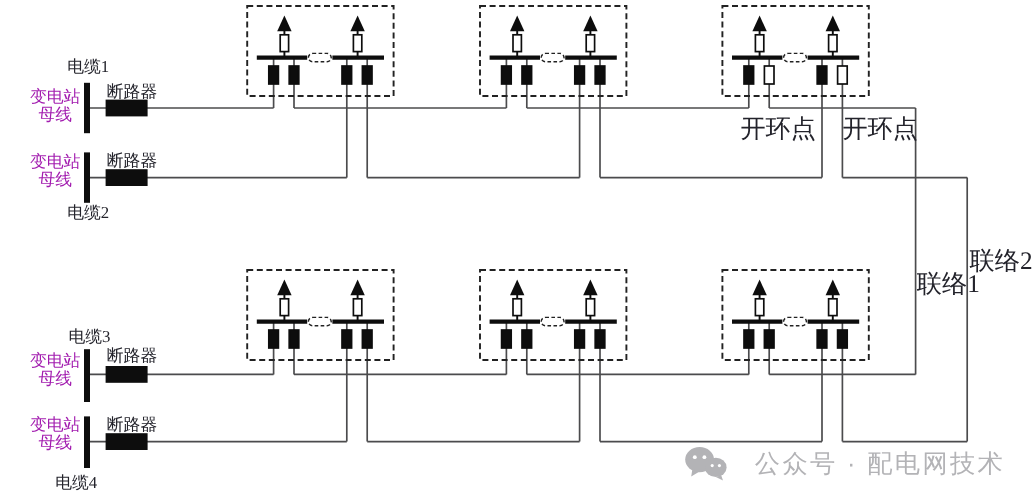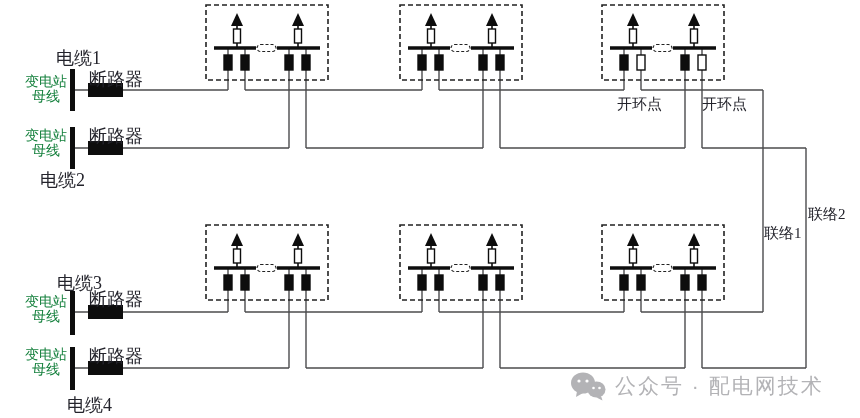--- a/index.html
+++ b/index.html
@@ -1,24 +1,24 @@
 <!DOCTYPE html>
 <html><head>
 <meta charset="utf-8">
 <style>
   html,body{margin:0;padding:0;background:#ffffff;}
   .stage{position:relative;width:860px;height:418px;background:#ffffff;overflow:hidden;
          font-family:"Liberation Serif","DejaVu Serif",serif;}
   .stage svg.diagram{position:absolute;left:0;top:0;}
-  .lbl{position:absolute;font-size:18px;color:#23232b;white-space:nowrap;line-height:1.1;}
-  .lbl.big{font-size:15px;}
-  .sublbl{position:absolute;width:52px;text-align:center;font-size:14px;color:#15803d;line-height:15px;}
+  .lbl{position:absolute;font-size:14px;color:#23232b;white-space:nowrap;line-height:1.1;}
+  .lbl.big{font-size:21px;}
+  .sublbl{position:absolute;width:52px;text-align:center;font-size:14px;color:#a21caf;line-height:15px;}
   .watermark{position:absolute;left:570px;top:371px;display:flex;align-items:center;gap:9px;}
   .watermark .wm-text{font-family:"Liberation Sans","DejaVu Sans",sans-serif;
-     font-size:21px;color:#b3b3b6;letter-spacing:2px;white-space:nowrap;}
+     font-size:21px;color:#b3b3b6;letter-spacing:2px;white-space:nowrap;margin-left:14px;}
 </style>
 </head>
 <body>
 
 <div class="stage">
 
   <svg class="diagram" id="diagram" width="860" height="418" viewBox="0 0 860 418">
       <line x1="74" y1="90" x2="228" y2="90" stroke="#4b4b4d" stroke-width="1.4"></line>
       <line x1="245" y1="90" x2="422" y2="90" stroke="#4b4b4d" stroke-width="1.4"></line>
       <line x1="439" y1="90" x2="624" y2="90" stroke="#4b4b4d" stroke-width="1.4"></line>
@@ -160,35 +160,35 @@
     <div>变电站</div>
     <div>母线</div>
   </div>
   <div class="lbl" style="left:89px;top:70px">断路器</div>
 
   <div class="sublbl" style="left:20px;top:128px">
     <div>变电站</div>
     <div>母线</div>
   </div>
   <div class="lbl" style="left:89px;top:127px">断路器</div>
-  <div class="lbl" style="left:40px;top:171px">电缆2</div>
+  <div class="lbl" style="left:56px;top:171px">电缆2</div>
 
   <div class="lbl" style="left:57px;top:274px">电缆3</div>
   <div class="sublbl" style="left:20px;top:294px">
     <div>变电站</div>
     <div>母线</div>
   </div>
   <div class="lbl" style="left:89px;top:290px">断路器</div>
 
   <div class="sublbl" style="left:20px;top:347px">
     <div>变电站</div>
     <div>母线</div>
   </div>
   <div class="lbl" style="left:89px;top:347px">断路器</div>
-  <div class="lbl" style="left:67px;top:396px">电缆4</div>
+  <div class="lbl" style="left:46px;top:396px">电缆4</div>
 
   <div class="lbl big" style="left:617px;top:96px">开环点</div>
   <div class="lbl big" style="left:702px;top:96px">开环点</div>
   <div class="lbl big" style="left:764px;top:225px">联络1</div>
   <div class="lbl big" style="left:808px;top:206px">联络2</div>
 
   <div class="watermark">
     <svg width="36" height="30" viewBox="0 0 36 30">
       <ellipse cx="13" cy="12" rx="12" ry="10.5" fill="#b3b3b6"></ellipse>
       <path d="M7 20 L6 26 L13 22 Z" fill="#b3b3b6"></path>

